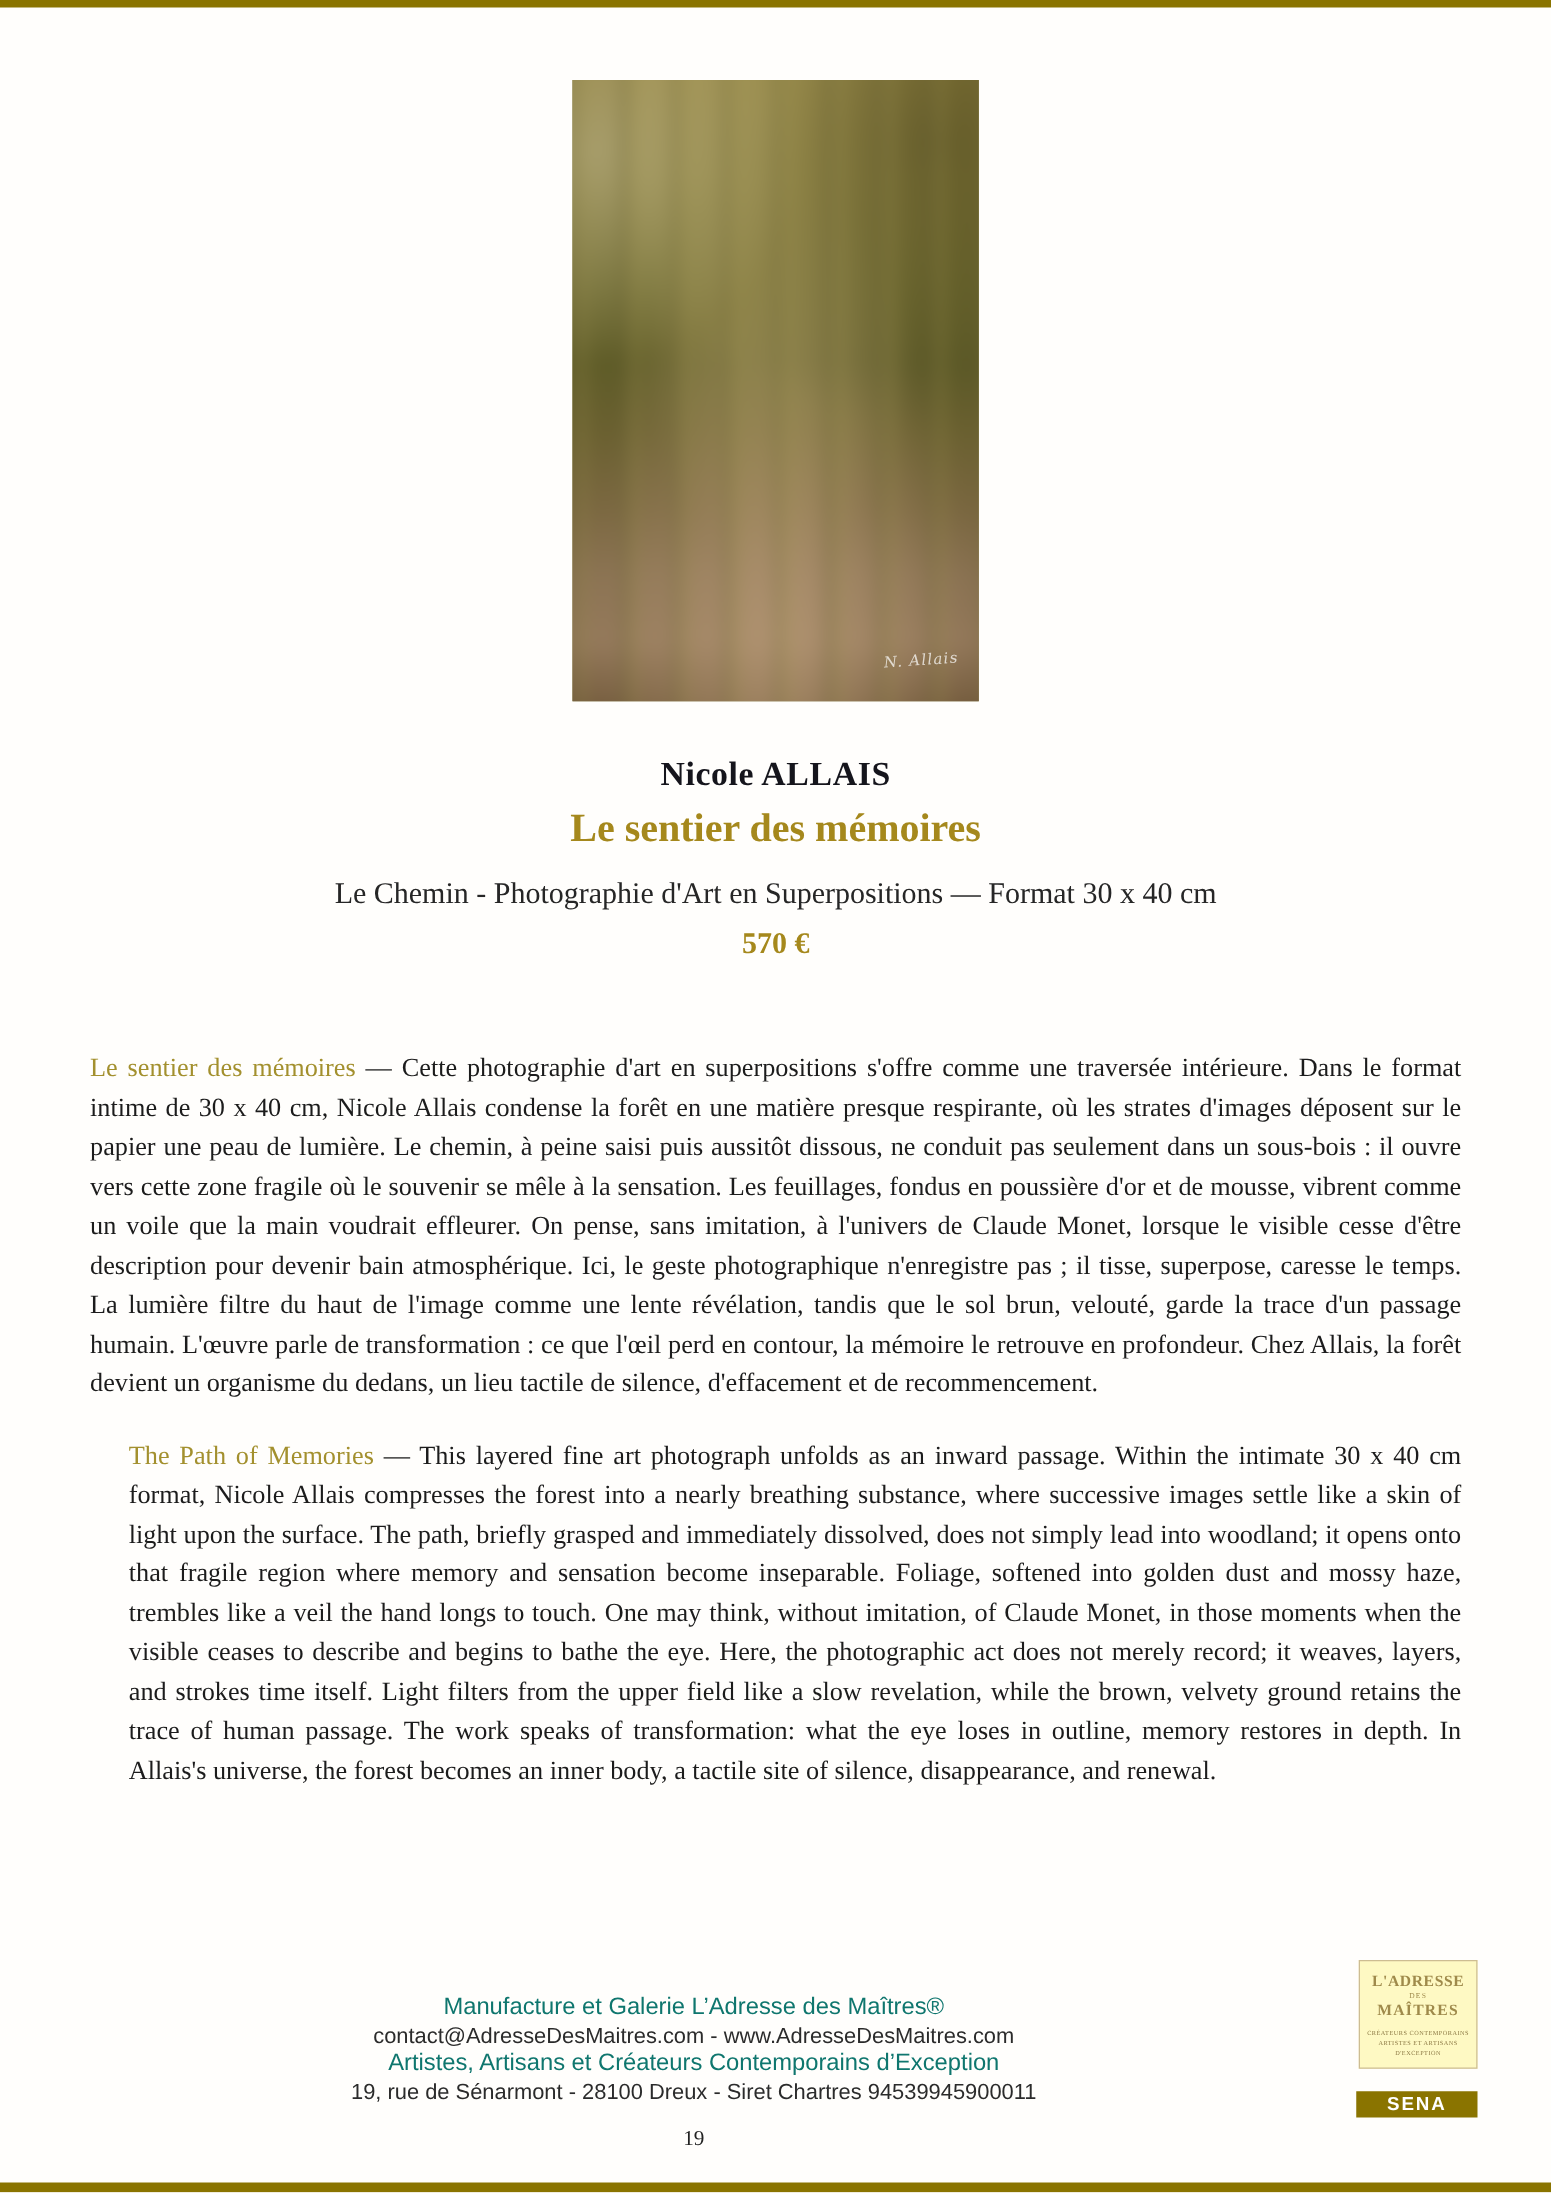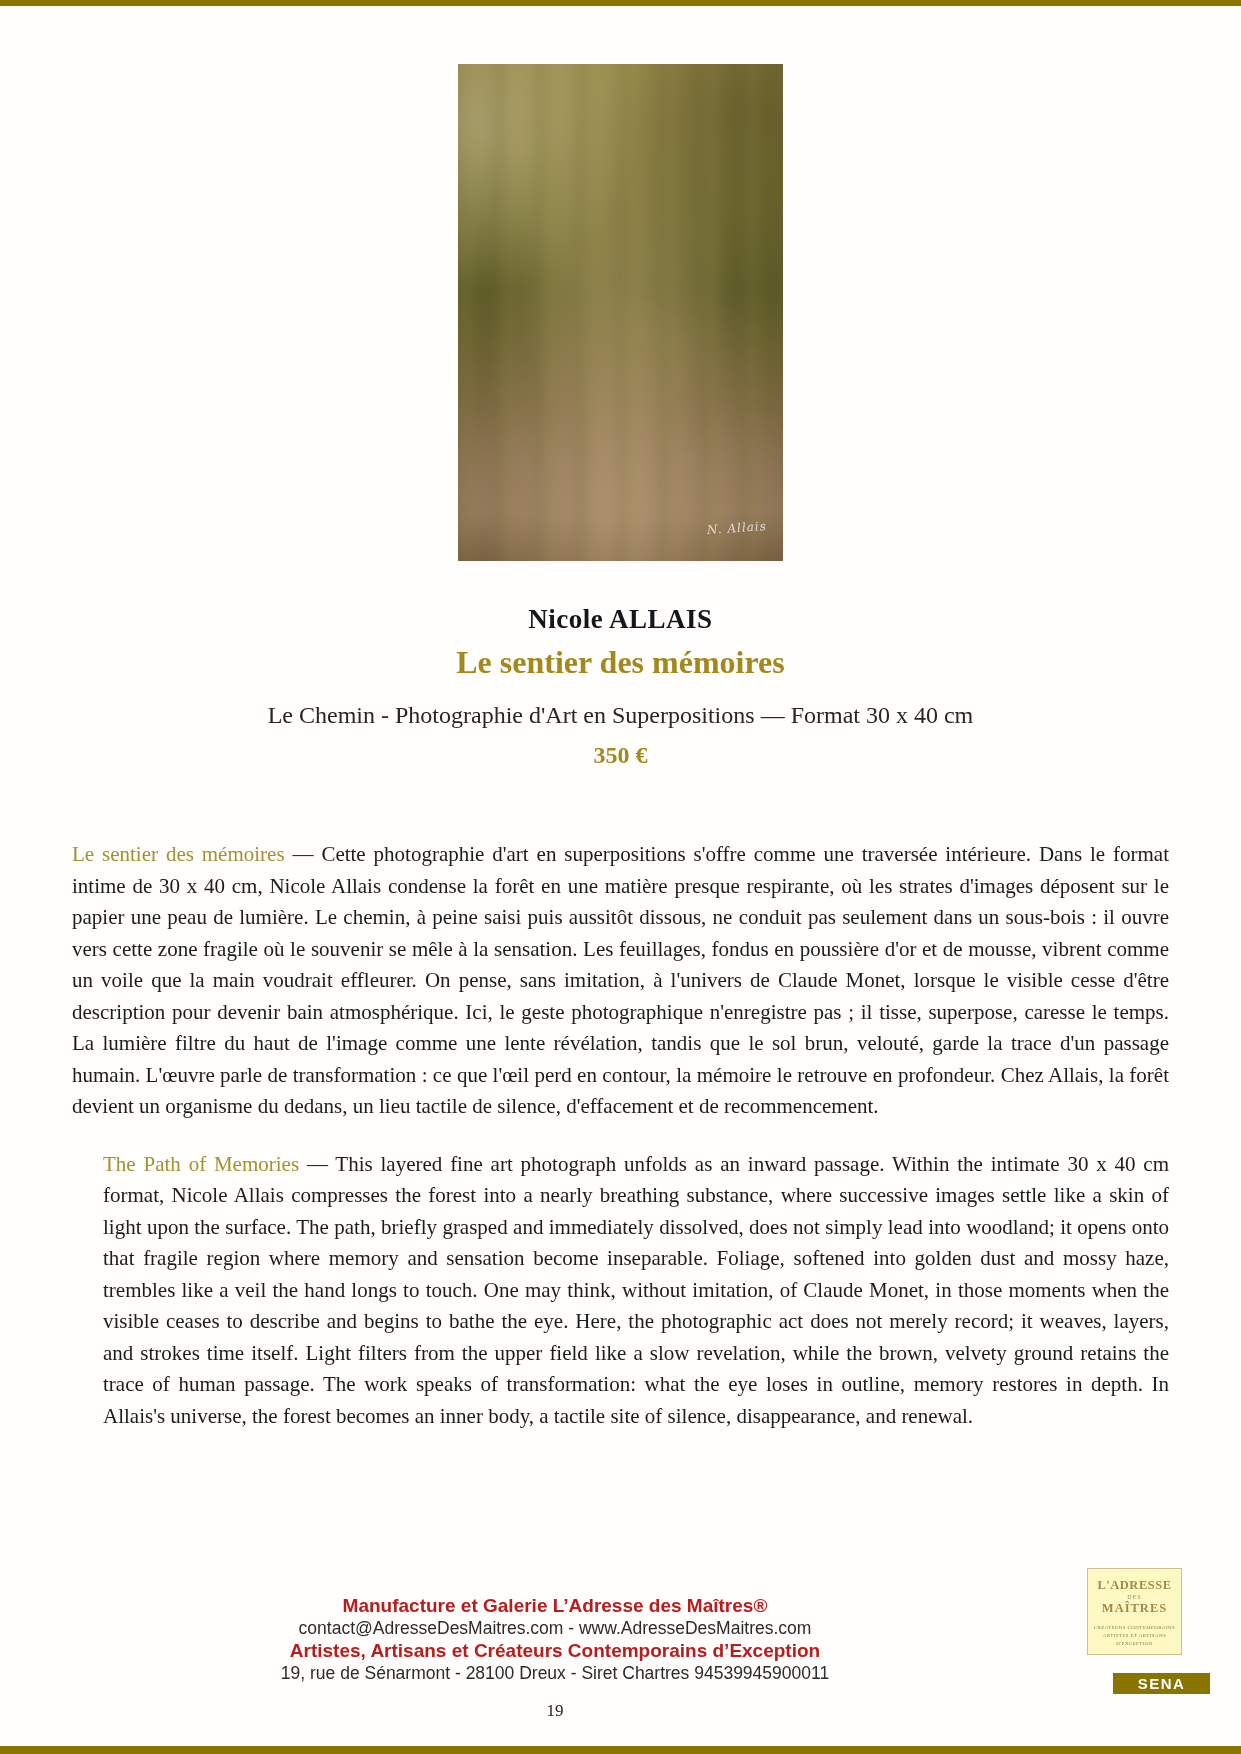--- a/index.html
+++ b/index.html
@@ -74,21 +74,21 @@
   .lead { color: #a3902e; }
 
   
   .footer {
     position: absolute;
     top: 1594px; left: 0;
     width: 1110px;
     text-align: center;
     font-family: "Liberation Sans", sans-serif;
   }
-  .footer-gold { font-size: 19px; font-weight: bold; color: #b91c1c; line-height: 23px; text-align: center; }
+  .footer-gold { font-size: 19px; font-weight: normal; color: #0f766e; line-height: 23px; text-align: center; }
   .footer-dark { font-size: 17.5px; color: #2b2b2b; line-height: 22px; }
   .page-number {
     position: absolute;
     top: 1701px; left: 0;
     width: 1110px;
     text-align: center;
     font-size: 17px; color: #222;
   }
 
   
@@ -102,21 +102,21 @@
     font-family: "Liberation Serif", serif;
     color: #9f8a4b;
   }
   .logo-line1 { margin-top: 9px;  font-size: 12.5px; font-weight: bold; letter-spacing: .5px; }
   .logo-line2 { margin-top: 1px;  font-size: 6px; letter-spacing: 1px; }
   .logo-line3 { margin-top: 1px;  font-size: 12.5px; font-weight: bold; letter-spacing: 1px; }
   .logo-sub   { margin-top: 1px;  font-size: 5px; line-height: 7px; color: #8d7a45; letter-spacing: .4px; }
   .logo-sub.first { margin-top: 8px; }
   .sena-badge {
     position: absolute;
-    top: 1673px; left: 1113px;
+    top: 1673px; left: 1085px;
     width: 97px; height: 21px;
     background: #8a7400;
     color: #ffffff;
     font: bold 15px/21px "Liberation Sans", sans-serif;
     letter-spacing: 1.5px;
     text-align: center;
   }
 </style>
 </head>
 <body>
@@ -127,21 +127,21 @@
 
   <div class="photo">
     <div class="photo-paint"></div>
     <div class="photo-signature">N. Allais</div>
   </div>
 
   <div class="heading">
     <div class="artist">Nicole ALLAIS</div>
     <div class="title">Le sentier des mémoires</div>
     <div class="subtitle">Le Chemin - Photographie d'Art en Superpositions — Format 30 x 40 cm</div>
-    <div class="price">350 €</div>
+    <div class="price">570 €</div>
   </div>
 
   <div class="body-text">
     <p class="para"><span class="lead">Le sentier des mémoires</span><span> — </span><span>Cette photographie d'art en superpositions s'offre comme une traversée intérieure. Dans le format intime de 30 x 40 cm, Nicole Allais condense la forêt en une matière presque respirante, où les strates d'images déposent sur le papier une peau de lumière. Le chemin, à peine saisi puis aussitôt dissous, ne conduit pas seulement dans un sous-bois : il ouvre vers cette zone fragile où le souvenir se mêle à la sensation. Les feuillages, fondus en poussière d'or et de mousse, vibrent comme un voile que la main voudrait effleurer. On pense, sans imitation, à l'univers de Claude Monet, lorsque le visible cesse d'être description pour devenir bain atmosphérique. Ici, le geste photographique n'enregistre pas ; il tisse, superpose, caresse le temps. La lumière filtre du haut de l'image comme une lente révélation, tandis que le sol brun, velouté, garde la trace d'un passage humain. L'œuvre parle de transformation : ce que l'œil perd en contour, la mémoire le retrouve en profondeur. Chez Allais, la forêt devient un organisme du dedans, un lieu tactile de silence, d'effacement et de recommencement.</span></p>
     <p class="para"><span class="lead">The Path of Memories</span><span> — </span><span>This layered fine art photograph unfolds as an inward passage. Within the intimate 30 x 40 cm format, Nicole Allais compresses the forest into a nearly breathing substance, where successive images settle like a skin of light upon the surface. The path, briefly grasped and immediately dissolved, does not simply lead into woodland; it opens onto that fragile region where memory and sensation become inseparable. Foliage, softened into golden dust and mossy haze, trembles like a veil the hand longs to touch. One may think, without imitation, of Claude Monet, in those moments when the visible ceases to describe and begins to bathe the eye. Here, the photographic act does not merely record; it weaves, layers, and strokes time itself. Light filters from the upper field like a slow revelation, while the brown, velvety ground retains the trace of human passage. The work speaks of transformation: what the eye loses in outline, memory restores in depth. In Allais's universe, the forest becomes an inner body, a tactile site of silence, disappearance, and renewal.</span></p>
   </div>
 
   <div class="footer">
     <div class="footer-gold">Manufacture et Galerie L’Adresse des Maîtres®</div>
     <div class="footer-dark">contact@AdresseDesMaitres.com - www.AdresseDesMaitres.com</div>

